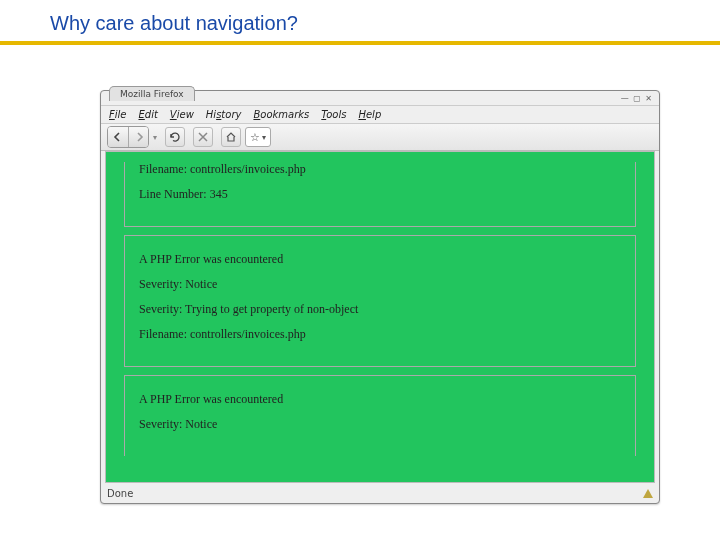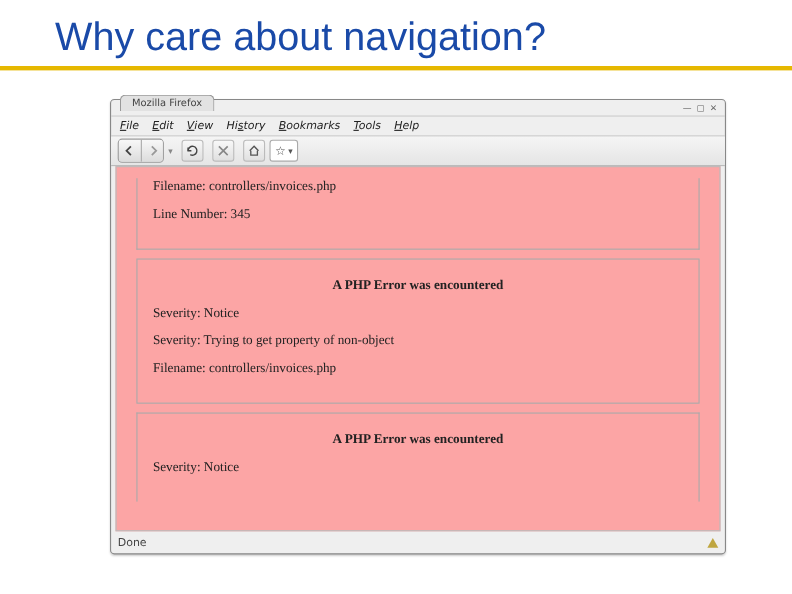--- a/index.html
+++ b/index.html
@@ -1,44 +1,44 @@
 <!DOCTYPE html>
 <html><head>
   <meta charset="utf-8">
   <style>
     * { box-sizing: border-box; margin: 0; padding: 0; }
     body { width: 720px; height: 540px; background: #fff; font-family: Arial, Helvetica, sans-serif; overflow: hidden; position: relative; }
 
     .slide { width: 100%; height: 100%; padding: 12px 0 0 0; }
-    .slide-title { color: #1a4aa8; font-size: 36px; font-weight: 400; padding: 0 48px 6px 50px; }
+    .slide-title { color: #1a4aa8; font-size: 20px; font-weight: 400; padding: 0 48px 6px 50px; }
     .underline { height: 4px; background: #e6b800; margin: 0 0 25px 0; width: 100%; }
 
     .browser { position: absolute; left: 100px; top: 90px; width: 560px; height: 414px; background: #efefef; border: 1px solid #888; border-radius: 4px; box-shadow: 0 1px 2px rgba(0,0,0,0.2); font-family: "DejaVu Sans", Arial, sans-serif; padding-left: 16px; }
     .win-tab { position: absolute; top: -5px; left: 8px; background: #e2e2e2; border: 1px solid #999; border-bottom: none; border-radius: 5px 5px 0 0; padding: 2px 10px; font-size: 9px; color: #444; }
     .win-right { position: absolute; top: 3px; right: 6px; font-size: 8px; color: #666; letter-spacing: 1px; }
 
     .menubar { position: absolute; top: 14px; left: 0; right: 0; height: 18px; padding: 0 8px; font-size: 10px; color: #222; display: flex; gap: 12px; border-top: 1px solid #ccc; align-items: center; font-style: italic; }
     .menubar span u { text-decoration: underline; }
 
     .toolbar { position: absolute; top: 32px; left: 0; right: 0; height: 28px; background: linear-gradient(#f5f5f5,#e5e5e5); border-top: 1px solid #ccc; border-bottom: 1px solid #bbb; display: flex; align-items: center; padding: 0 6px; gap: 4px; }
     .nav-pair { display: flex; border: 1px solid #999; border-radius: 4px; overflow: hidden; }
     .nav-btn { width: 20px; height: 20px; background: linear-gradient(#f8f8f8,#dcdcdc); display: flex; align-items: center; justify-content: center; }
     .nav-btn + .nav-btn { border-left: 1px solid #aaa; }
     .tb-btn { width: 20px; height: 20px; border: 1px solid #bbb; border-radius: 3px; background: linear-gradient(#f8f8f8,#e0e0e0); display: flex; align-items: center; justify-content: center; margin-left: 4px; }
     .addr { flex: 1; height: 20px; background: #fff; border: 1px solid #aaa; border-radius: 3px; margin: 0 6px; display: flex; align-items: center; padding: 0 4px; font-size: 10px; color: #333; gap: 4px; }
     .addr-icon { width: 12px; height: 12px; background: #ddd; border: 1px solid #aaa; flex-shrink: 0; }
     .star-box { width: 26px; height: 20px; border: 1px solid #aaa; border-radius: 3px; background: #fff; display: flex; align-items: center; justify-content: center; font-size: 11px; color: #555; }
 
-    .content { position: absolute; top: 60px; left: 4px; right: 4px; bottom: 20px; background: #fca5a5; border: 1px solid #bbb; overflow: hidden; padding: 0 18px; }
+    .content { position: absolute; top: 60px; left: 4px; right: 4px; bottom: 20px; background: #22c55e; border: 1px solid #bbb; overflow: hidden; padding: 0 18px; }
 
     .error-block { border: 1px solid #aaa; margin: 8px 0; padding: 8px 14px 14px; font-family: "Times New Roman", serif; font-size: 12px; color: #222; }
     .error-block.partial-top { border-top: none; margin-top: 0; padding-top: 0; }
     .error-block.partial-bottom { border-bottom: none; margin-bottom: 0; }
     .error-block p { margin: 10px 0; }
-    .error-block .heading { font-weight: bold; margin: 8px 0 4px; text-align: center; }
+    .error-block .heading { font-weight: normal; margin: 8px 0 4px; }
 
     .statusbar { position: absolute; bottom: 2px; left: 6px; right: 6px; height: 16px; font-size: 10px; color: #444; display: flex; align-items: center; justify-content: space-between; }
     .warn-icon { width: 0; height: 0; border-left: 5px solid transparent; border-right: 5px solid transparent; border-bottom: 9px solid #bfa640; }
 
     svg { display: block; }
   </style>
 </head>
 <body>
 
 <div class="slide">

